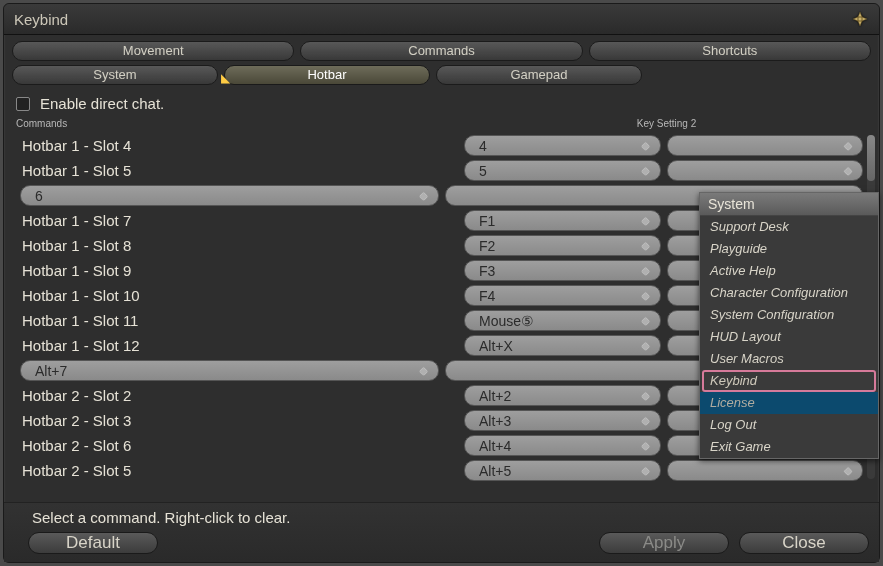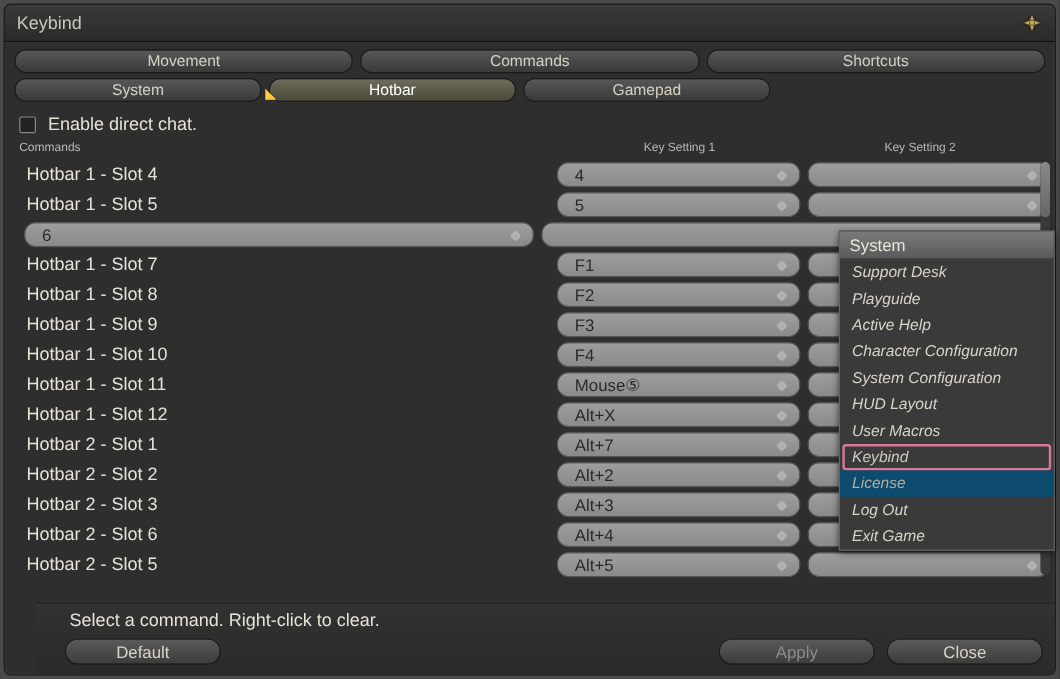--- a/index.html
+++ b/index.html
@@ -96,21 +96,21 @@
     padding: 0 12px 2px 12px;
     color: #b8b8b8;
     font-size: 10px;
   }
   .headers .col-cmd { width: 450px; }
   .headers .col-k1 { flex:1; text-align: center; }
   .headers .col-k2 { flex:1; text-align: center; }
 
   .list {
     position: relative;
-    padding: 2px 4px 2px 16px;
+    padding: 2px 16px 2px 16px;
     height: 352px;
     overflow: hidden;
   }
   .row {
     display: flex;
     align-items: center;
     height: 25px;
     gap: 6px;
   }
   .row .label {
@@ -156,21 +156,20 @@
     background: linear-gradient(#888,#666);
     border-radius: 4px;
   }
 
   .footer {
     position: absolute;
     left: 0; right: 0; bottom: 0;
     padding: 6px 10px 8px 24px;
     border-top: 1px solid #222;
     background: linear-gradient(#323232,#2a2a2a);
-    margin-left: 26px;
   }
   .footer .hint {
     color: #e6e2d6;
     font-size: 15px;
     padding-left: 4px;
     margin-bottom: 6px;
   }
   .footer .btns {
     display: flex;
     justify-content: space-between;
@@ -178,21 +177,21 @@
   .footer .right-btns { display:flex; gap:10px; }
   .btn {
     min-width: 130px;
     height: 22px;
     background: linear-gradient(#5a5a5a,#3c3c3c);
     border: 1px solid #1a1a1a;
     border-radius: 11px;
     color: #d8d4c8;
     text-align: center;
     line-height: 20px;
-    font-size: 14px;
+    font-size: 17px;
     cursor: pointer;
   }
   .btn.dim { color: #8b8b88; }
 
   
   .context {
     position: absolute;
     top: 192px;
     right: 4px;
     width: 180px;
@@ -256,21 +255,20 @@
       </div>
   </div>
 
   <div class="checkbox-row">
     <div class="checkbox"></div>
     <span>Enable direct chat.</span>
   </div>
 
   <div class="headers">
     <div class="col-cmd">Commands</div>
-    <div class="col-k1">Key Setting 1</div>
     <div class="col-k2">Key Setting 2</div>
   </div>
 
   <div class="list" id="list">
     <div class="scrollbar">
       <div class="scroll-thumb"></div>
     </div>
   <div class="row">
         <div class="label">Hotbar 1 - Slot 4</div>
         <div class="keyfield">
@@ -363,21 +361,20 @@
         <div class="keyfield">
           <span class="val">Alt+X</span>
           <span class="diamond">◆</span>
         </div>
         <div class="keyfield">
           <span class="val"></span>
           <span class="diamond">◆</span>
         </div>
       </div>
       <div class="row">
-        <div class="label">Hotbar 2 - Slot 1</div>
         <div class="keyfield">
           <span class="val">Alt+7</span>
           <span class="diamond">◆</span>
         </div>
         <div class="keyfield">
           <span class="val"></span>
           <span class="diamond">◆</span>
         </div>
       </div>
       <div class="row">

